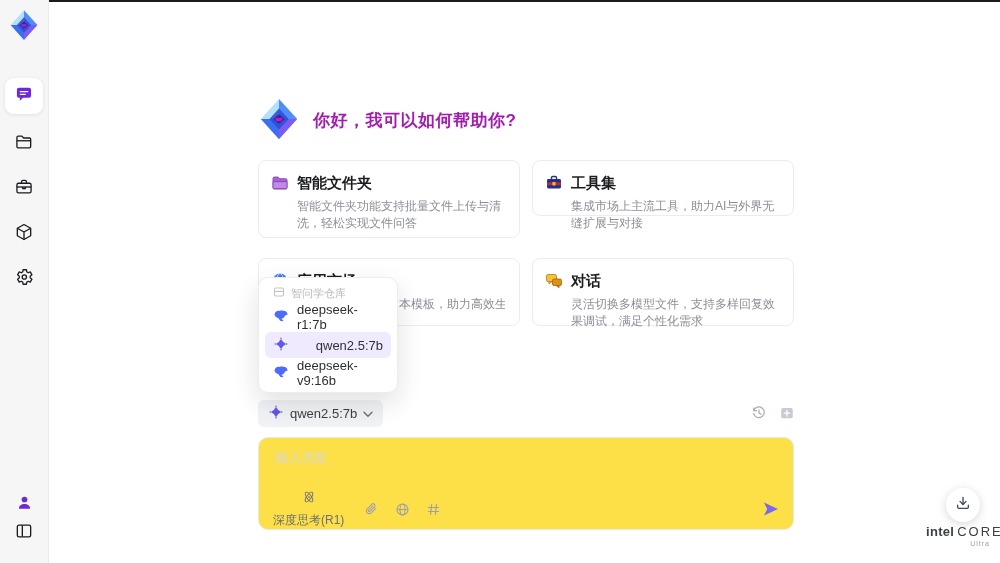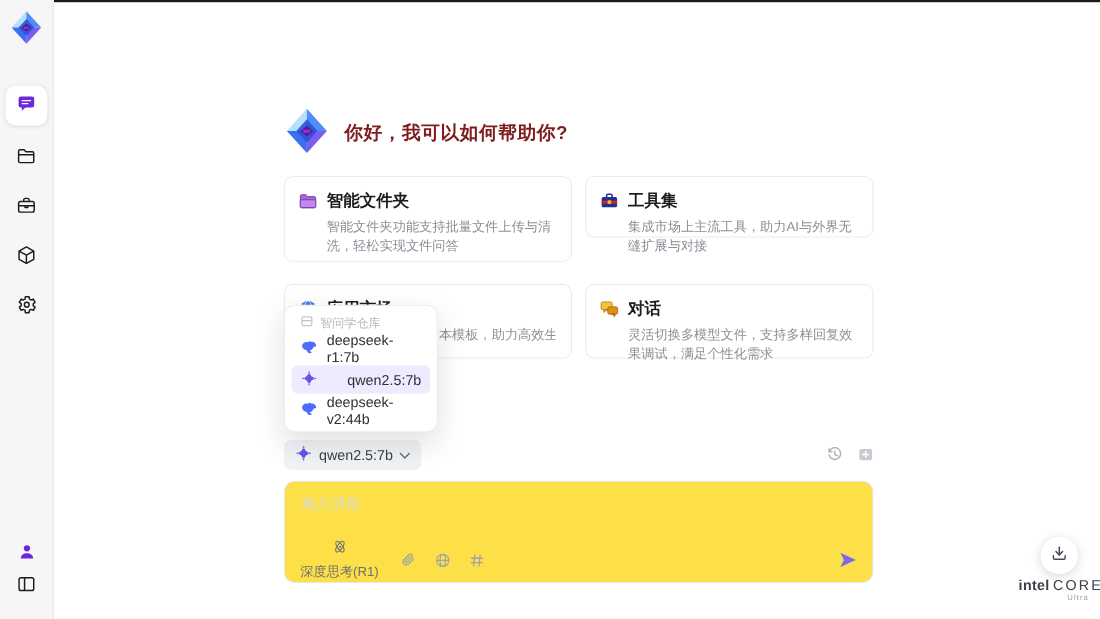--- a/index.html
+++ b/index.html
@@ -12,21 +12,21 @@
   
   .sidebar{position:absolute;left:0;top:0;width:48px;height:563px;background:#f6f6f7;border-right:1px solid #ebebec;}
   .side-logo{position:absolute;left:7px;top:8px;width:34px;height:34px;}
   .nav-item{position:absolute;left:5px;width:38px;height:36px;display:flex;align-items:center;justify-content:center;border-radius:9px;cursor:pointer;}
   .nav-item.active{background:#fff;box-shadow:0 1px 4px rgba(0,0,0,.09);}
   .ni-chat{top:78px;} .ni-folder{top:126px;} .ni-case{top:171px;} .ni-cube{top:216px;} .ni-gear{top:261px;}
   .ni-user{top:486px;} .ni-panel{top:515px;}
 
   
   .hero-logo{position:absolute;left:256px;top:96px;width:46px;height:46px;}
-  .hero-title{position:absolute;left:313px;top:109px;font-size:17px;font-weight:700;color:#7f1d1d;letter-spacing:.5px;}
+  .hero-title{position:absolute;left:313px;top:109px;font-size:17px;font-weight:700;color:#a21caf;letter-spacing:.5px;}
 
   
   .card{position:absolute;width:262px;background:#fff;border:1px solid #ececee;border-radius:8px;box-sizing:border-box;padding:12px 14px 20px 38px;}
   .card-1{left:258px;top:160px;height:78px;}
   .card-2{left:532px;top:160px;height:56px;}
   .card-3{left:258px;top:258px;height:68px;}
   .card-4{left:532px;top:258px;height:68px;}
   .card .cicon{position:absolute;left:12px;top:13px;width:18px;height:18px;}
   .card .ctitle{font-size:15px;font-weight:700;color:#1c1d21;line-height:20px;}
   .card .cdesc{margin-top:5px;font-size:12px;color:#8b8f97;line-height:17px;}
@@ -254,21 +254,21 @@
       </span>
       <span>qwen2.5:7b</span>
     </div>
 
     <div class="dd-item">
       <span>
         <svg viewBox="0 0 16 16" width="16" height="16">
           <path d="M1.6 6.6C1.6 3.8 4.6 2.2 7 3.1c.6-1 2.2-1.2 2.9-.3 2.2-.5 4.6 1.2 4.6 3.5 0 .5-.4.8-.8.8-.9 0-1.7.5-2.1 1.3-.6 1.2-1.8 2.1-3.2 2.3.2.6.8 1 1.5 1 .3 0 .5.3.4.6-.2.6-.9 1-1.6.9-1.5-.2-2.6-1.3-2.8-2.7C3.6 10 1.6 8.3 1.6 6.6Z" fill="#4d6bfe"></path>
         </svg>
       </span>
-      <span>deepseek-v2:44b</span>
+      <span>deepseek-v9:16b</span>
     </div>
   </div>
 
   <div class="model-chip">
     <span>
       <svg viewBox="0 0 16 16" width="16" height="16">
         <polygon points="8,1 10,6 15,8 10,10 8,15 6,10 1,8 6,6" fill="url(#qg)"></polygon>
         <polygon points="8,3.4 11.2,4.8 12.6,8 11.2,11.2 8,12.6 4.8,11.2 3.4,8 4.8,4.8" fill="none" stroke="#fff" stroke-width=".8" opacity=".7"></polygon>
       </svg>
     </span>

